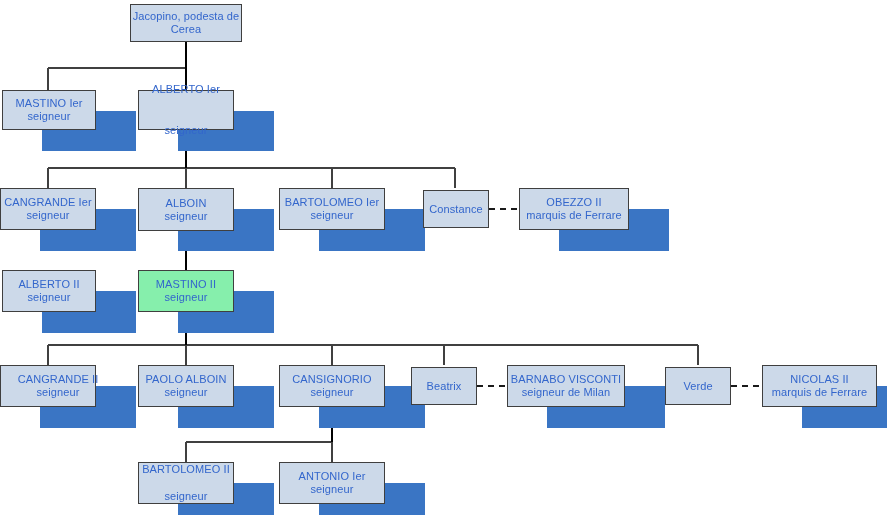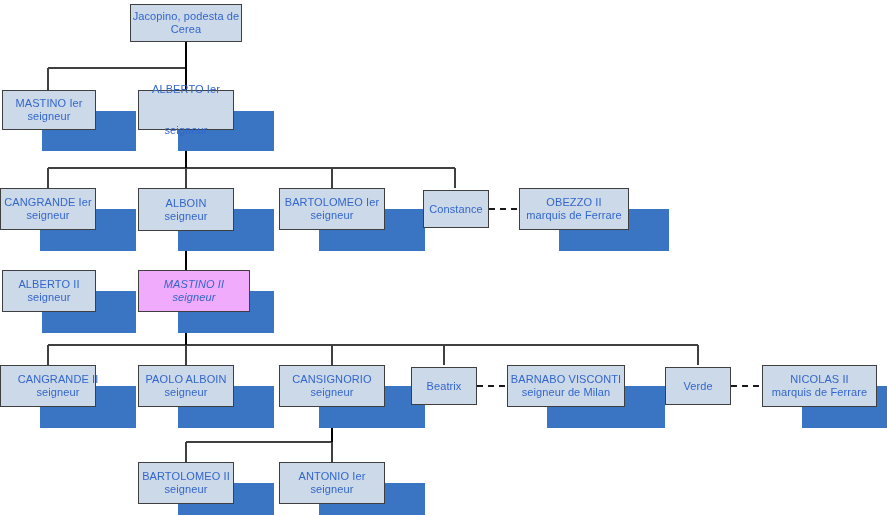--- a/index.html
+++ b/index.html
@@ -121,21 +121,21 @@
       <div class="node" style="left: 519px; top: 188px; width: 110px; height: 42px; background: rgb(204, 217, 233); border-color: rgb(63, 63, 63); color: rgb(51, 102, 204);">
         <span class="ln">OBEZZO II</span>
         <span class="ln">marquis de Ferrare</span>
       </div>
       <div class="shadow" style="left: 42px; top: 291px; width: 94px; height: 42px; background: rgb(58, 117, 196);"></div>
       <div class="node" style="left: 2px; top: 270px; width: 94px; height: 42px; background: rgb(204, 217, 233); border-color: rgb(63, 63, 63); color: rgb(51, 102, 204);">
         <span class="ln">ALBERTO II</span>
         <span class="ln">seigneur</span>
       </div>
       <div class="shadow" style="left: 178px; top: 291px; width: 96px; height: 42px; background: rgb(58, 117, 196);"></div>
-      <div class="node" style="left: 138px; top: 270px; width: 112px; height: 42px; background: #f0abfc; border-color: rgb(63, 63, 63); color: rgb(51, 102, 204); font-style: italic;">
+      <div class="node" style="left: 138px; top: 270px; width: 96px; height: 42px; background: #86efac; border-color: rgb(63, 63, 63); color: rgb(51, 102, 204);">
         <span class="ln">MASTINO II</span>
         <span class="ln">seigneur</span>
       </div>
       <div class="shadow" style="left: 40px; top: 386px; width: 96px; height: 42px; background: rgb(58, 117, 196);"></div>
       <div class="node" style="left: 0px; top: 365px; width: 96px; height: 42px; background: rgb(204, 217, 233); border-color: rgb(63, 63, 63); color: rgb(51, 102, 204); padding-left: 20px;">
         <span class="ln">CANGRANDE II</span>
         <span class="ln">seigneur</span>
       </div>
       <div class="shadow" style="left: 178px; top: 386px; width: 96px; height: 42px; background: rgb(58, 117, 196);"></div>
       <div class="node" style="left: 138px; top: 365px; width: 96px; height: 42px; background: rgb(204, 217, 233); border-color: rgb(63, 63, 63); color: rgb(51, 102, 204);">
@@ -157,21 +157,21 @@
       </div>
       <div class="node" style="left: 665px; top: 367px; width: 66px; height: 38px; background: rgb(204, 217, 233); border-color: rgb(63, 63, 63); color: rgb(51, 102, 204);">
         <span class="ln">Verde</span>
       </div>
       <div class="shadow" style="left: 802px; top: 386px; width: 115px; height: 42px; background: rgb(58, 117, 196);"></div>
       <div class="node" style="left: 762px; top: 365px; width: 115px; height: 42px; background: rgb(204, 217, 233); border-color: rgb(63, 63, 63); color: rgb(51, 102, 204);">
         <span class="ln">NICOLAS II</span>
         <span class="ln">marquis de Ferrare</span>
       </div>
       <div class="shadow" style="left: 178px; top: 483px; width: 96px; height: 42px; background: rgb(58, 117, 196);"></div>
-      <div class="node" style="left: 138px; top: 462px; width: 96px; height: 42px; background: rgb(204, 217, 233); border-color: rgb(63, 63, 63); color: rgb(51, 102, 204);">
+      <div class="node" style="left: 138px; top: 462px; width: 96px; height: 42px; background: rgb(204, 217, 233); border-color: rgb(63, 63, 63); color: rgb(51, 102, 204); justify-content: space-between;">
         <span class="ln">BARTOLOMEO II</span>
         <span class="ln">seigneur</span>
       </div>
       <div class="shadow" style="left: 319px; top: 483px; width: 106px; height: 42px; background: rgb(58, 117, 196);"></div>
       <div class="node" style="left: 279px; top: 462px; width: 106px; height: 42px; background: rgb(204, 217, 233); border-color: rgb(63, 63, 63); color: rgb(51, 102, 204);">
         <span class="ln">ANTONIO Ier</span>
         <span class="ln">seigneur</span>
       </div>
     </div>
 

